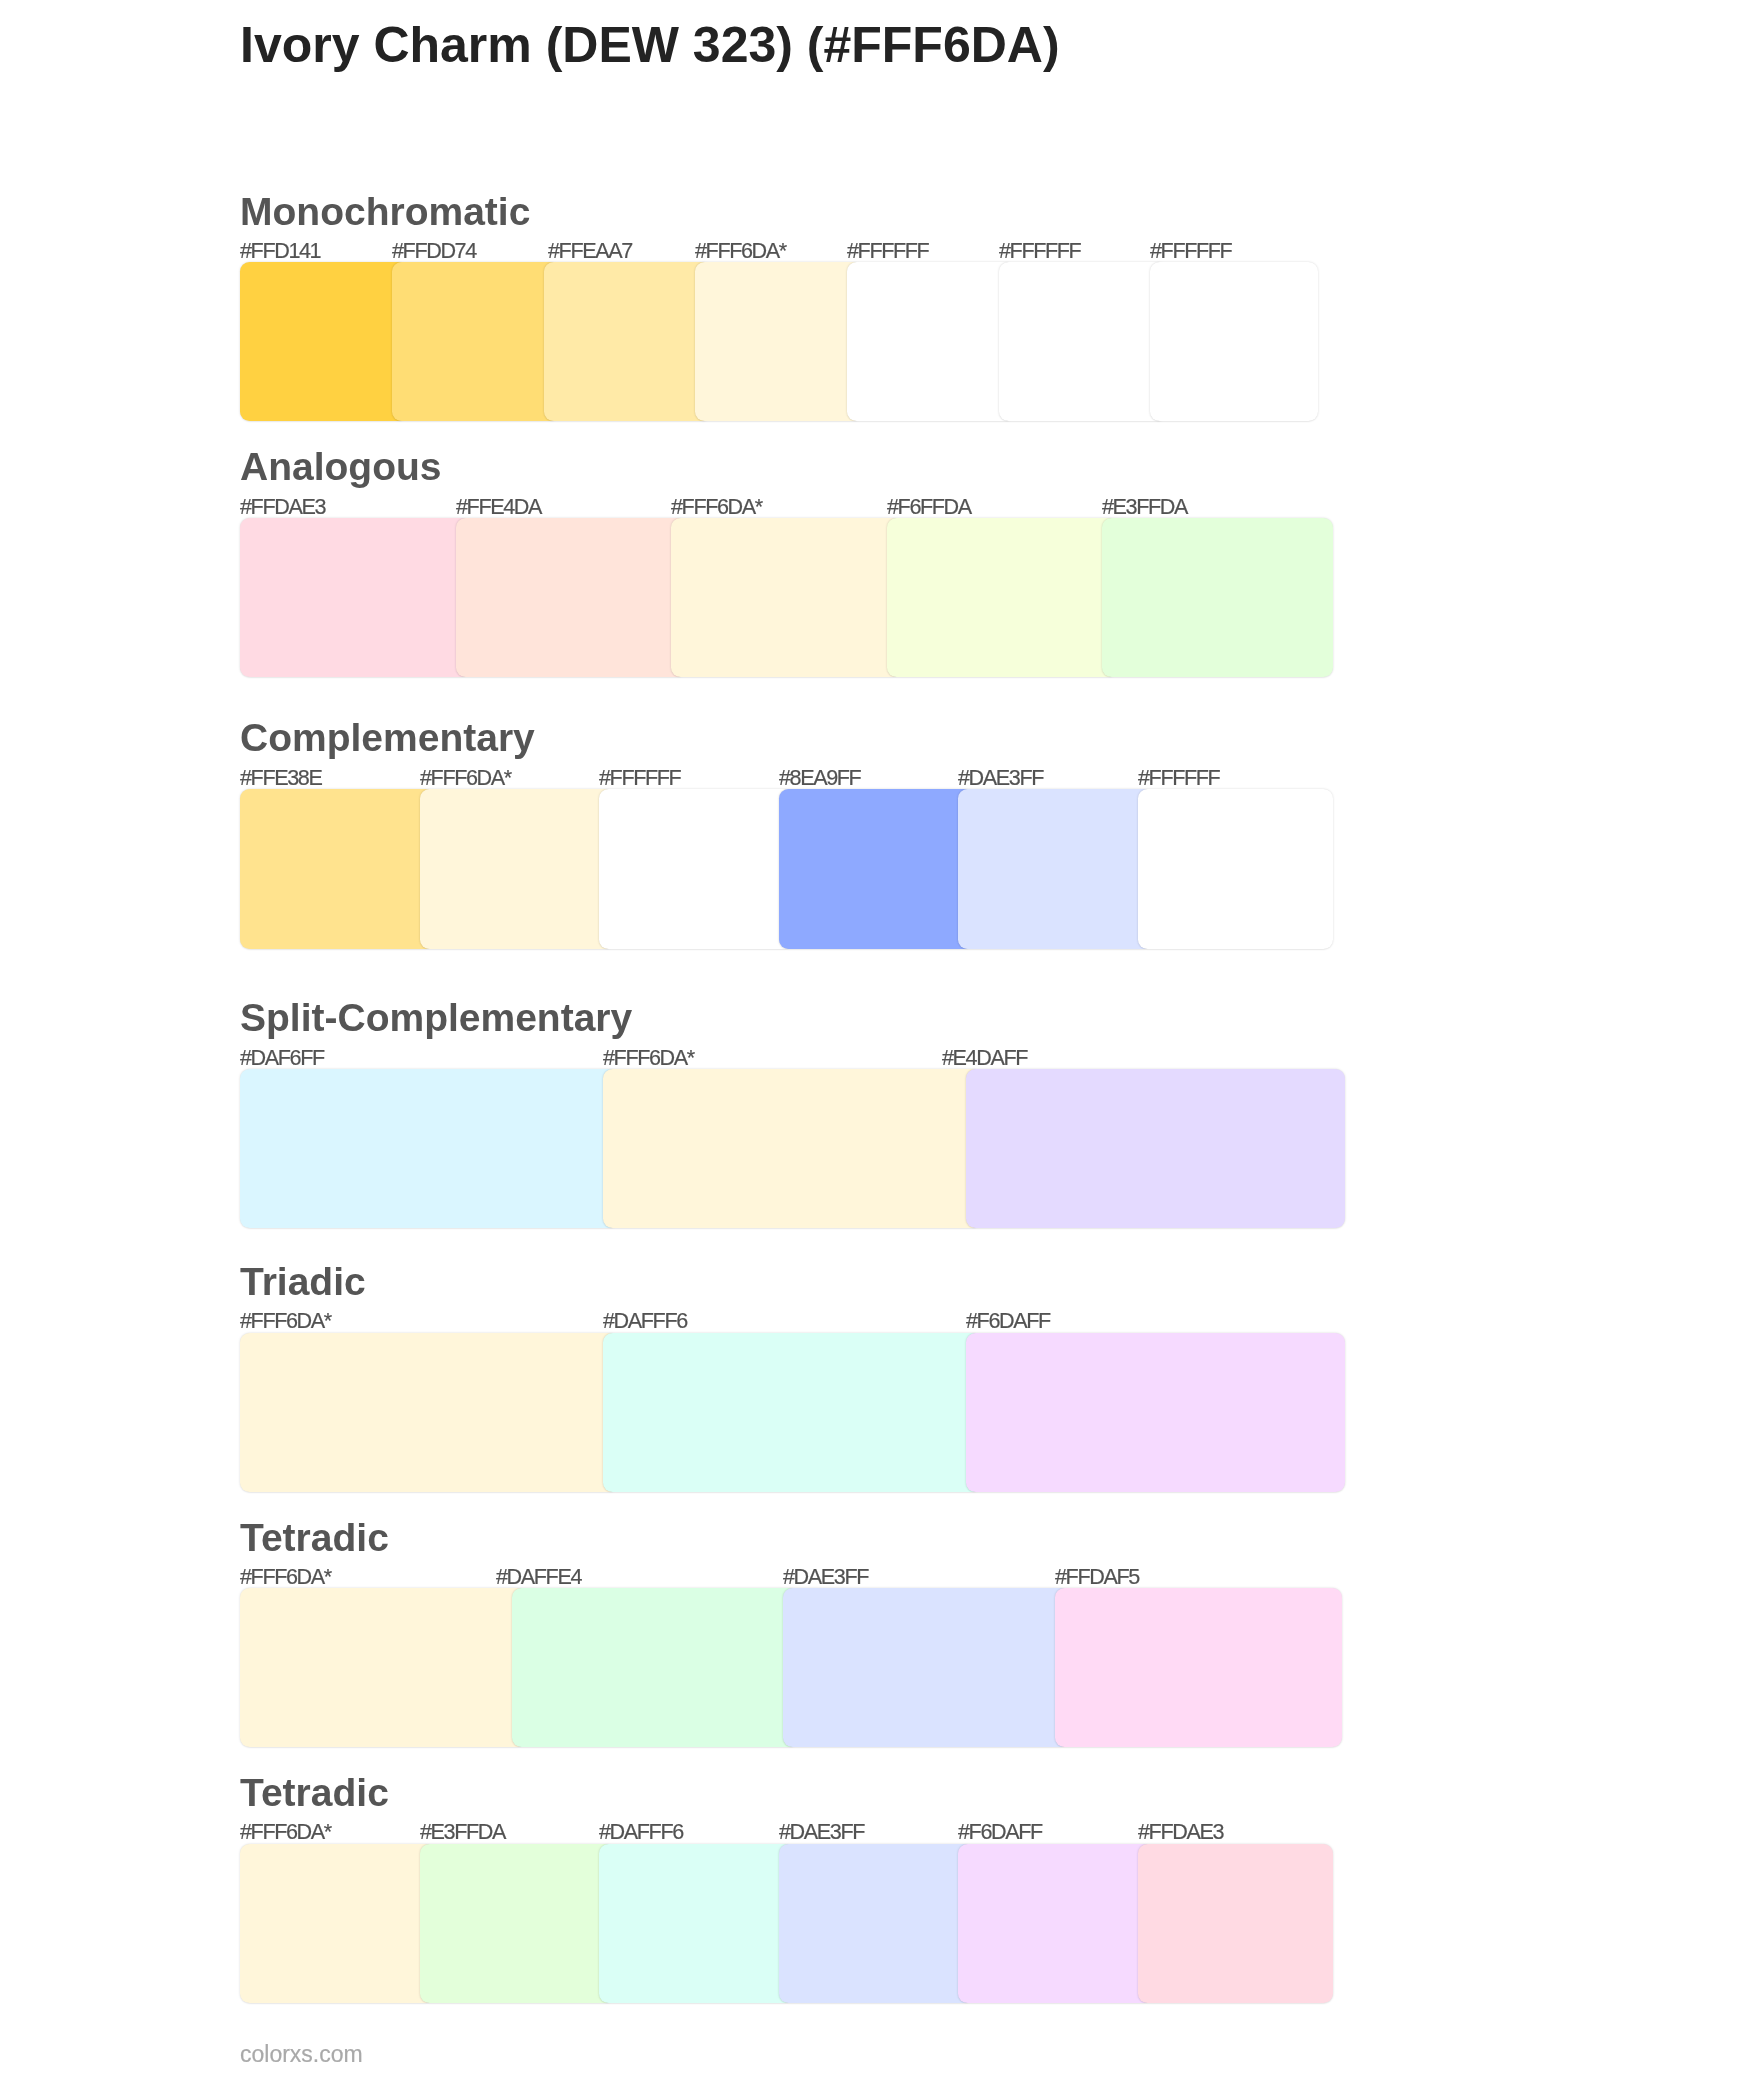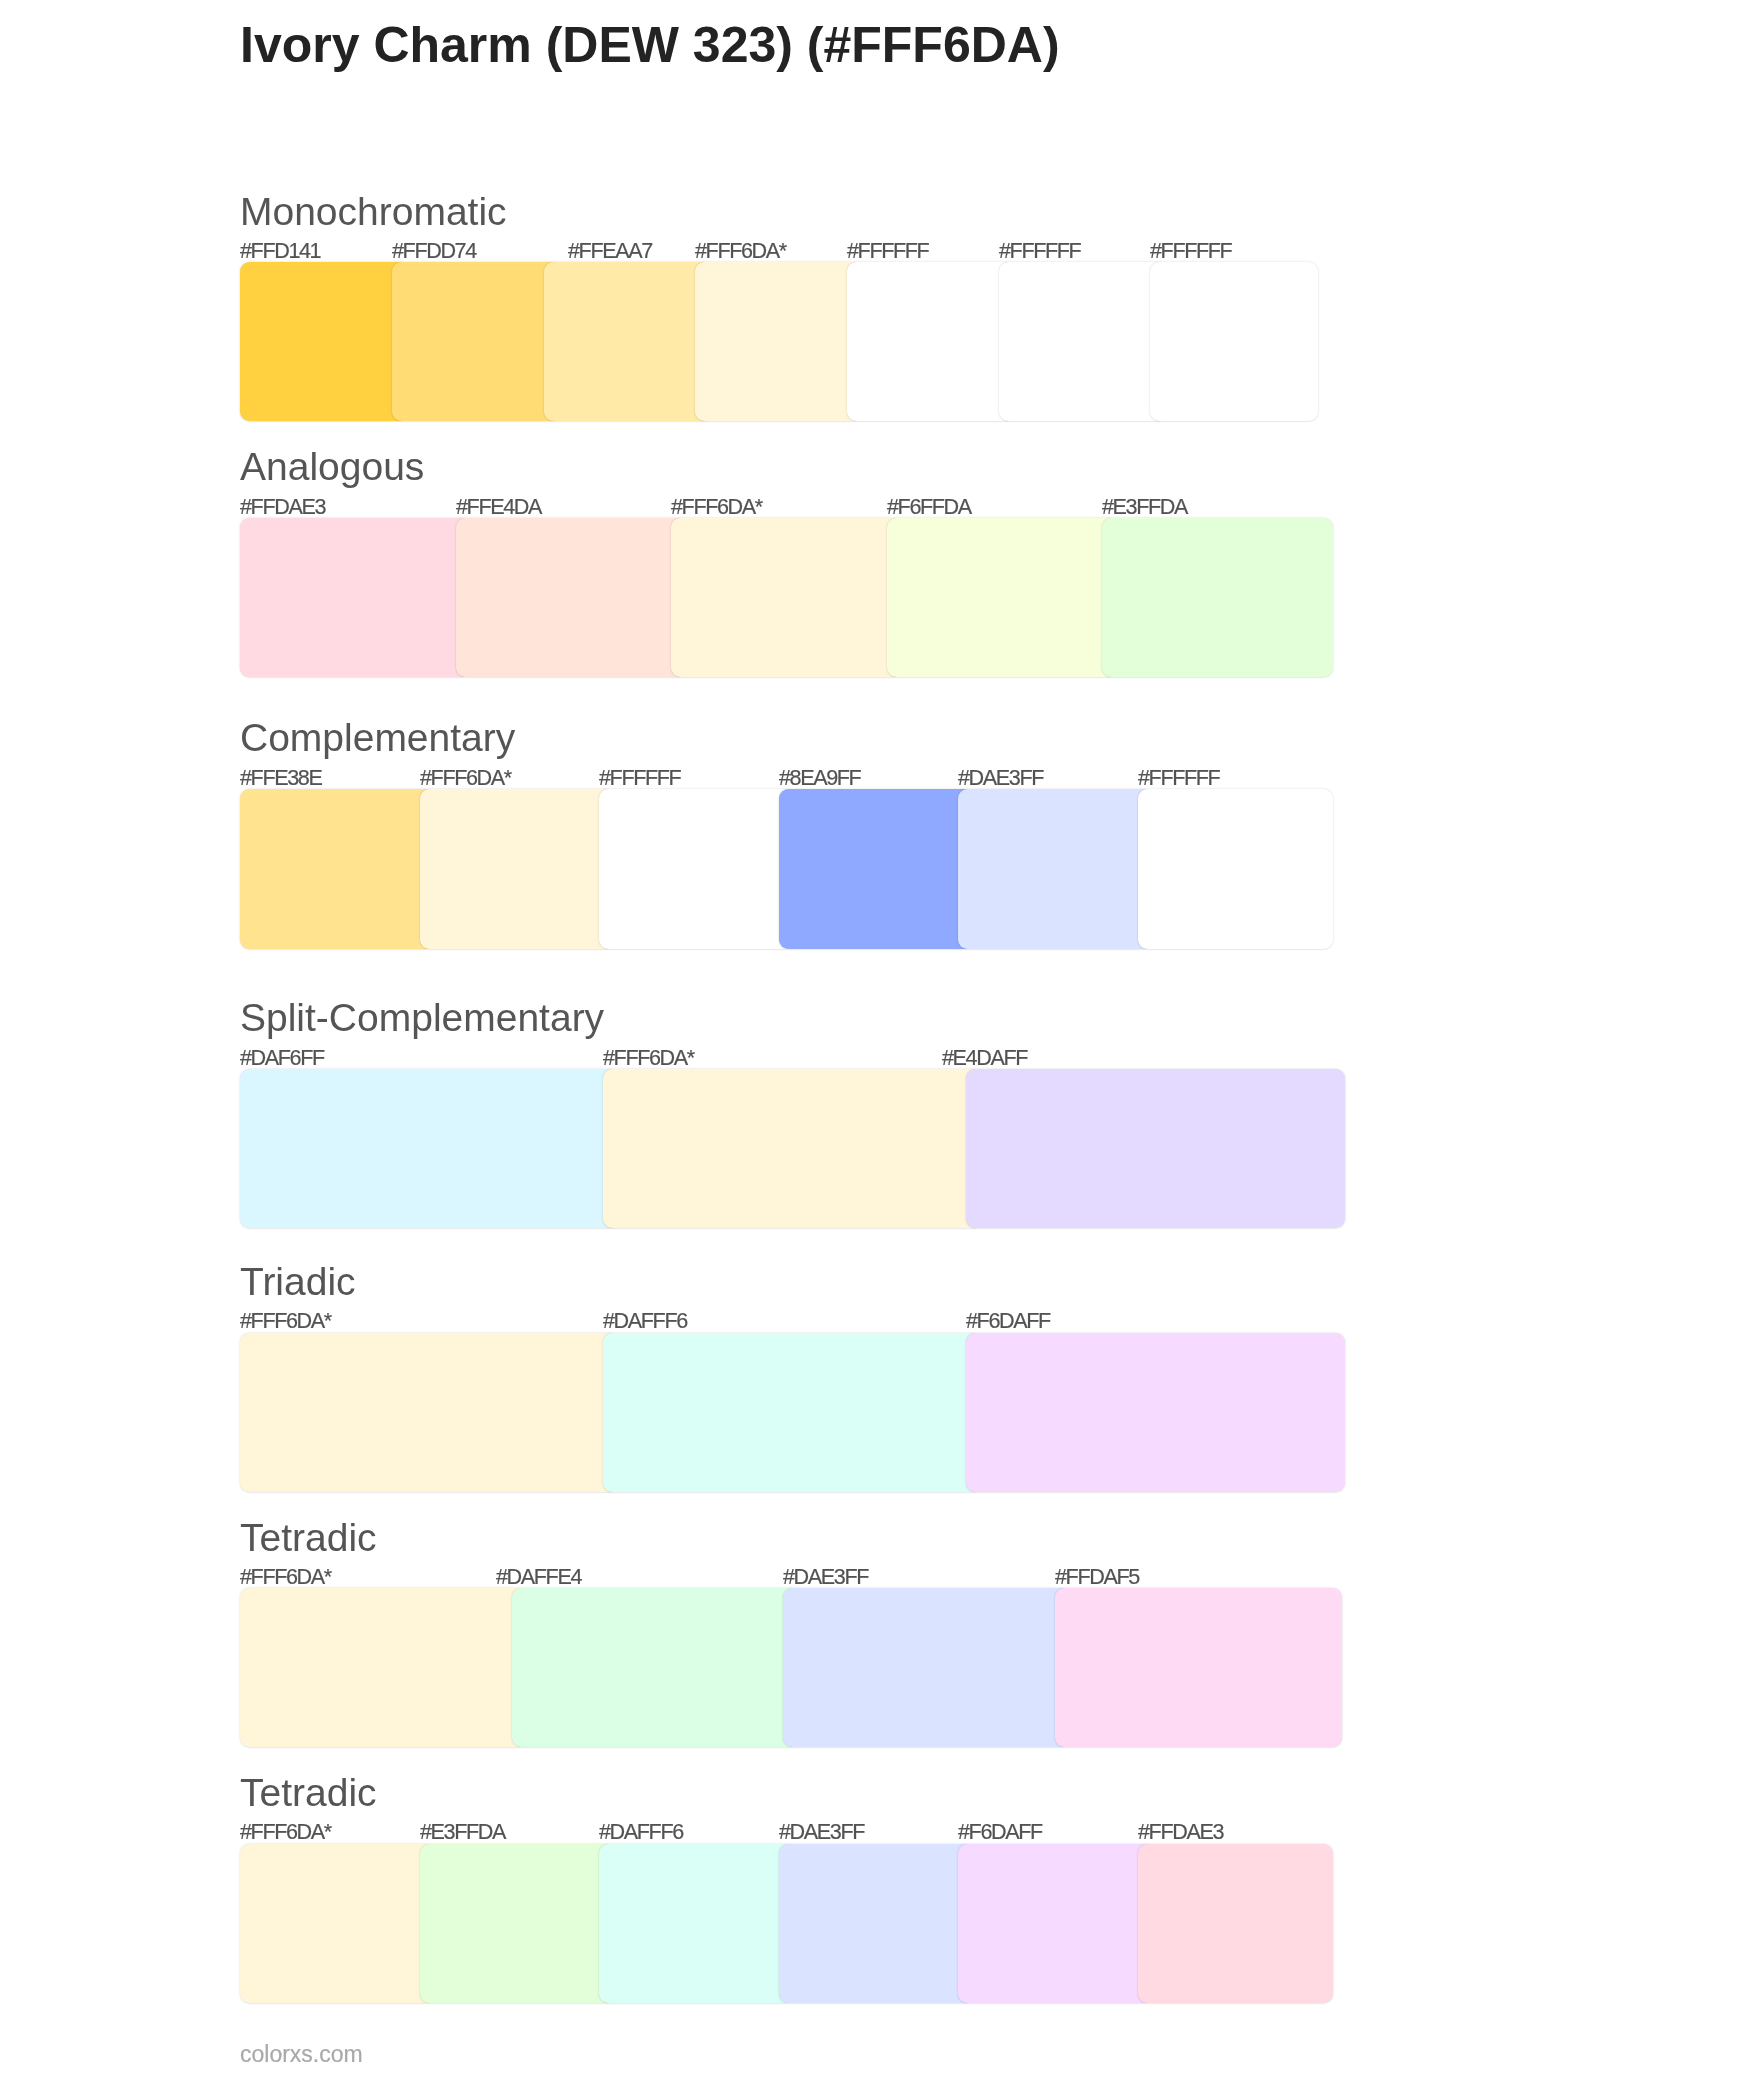--- a/index.html
+++ b/index.html
@@ -12,21 +12,21 @@
   .title,.sec-head,.swatch-label,.footer{
        -webkit-font-smoothing:antialiased;
        transform:translateZ(0);backface-visibility:hidden;}
 
   .title{position:absolute;left:240px;top:12px;margin:0;padding:0;
          font-family:"Liberation Sans",sans-serif;font-weight:700;font-size:50px;
          line-height:67px;color:#232323;letter-spacing:0;white-space:nowrap;}
   .title .ln{display:block;}
 
   .sec-head{position:absolute;left:240px;margin:0;padding:0;
-            font-family:"Liberation Sans",sans-serif;font-weight:400;font-size:39px;
+            font-family:"Liberation Sans",sans-serif;font-weight:700;font-size:39px;
             line-height:39px;color:#555555;letter-spacing:0;white-space:nowrap;}
 
   .swatch-label{position:absolute;font-family:"Liberation Sans",sans-serif;
        font-weight:400;font-size:21.6px;line-height:21.6px;color:#525252;
        white-space:nowrap;letter-spacing:-1.4px;
        -webkit-text-stroke:0.2px #525252;}
 
   .swatch{position:absolute;border-radius:9.6px;
       box-shadow:0 0 2.4px rgba(0,0,0,0.14),0 0.8px 1.6px rgba(0,0,0,0.05);}
 
@@ -42,21 +42,21 @@
   <h1 class="title">
       <span class="ln">Ivory Charm (DEW 323) (#FFF6DA)</span>
     </h1>
   <section class="palette-section">
     <h2 class="sec-head" style="top:192px">Monochromatic</h2>
     <div class="swatch-row">
       <div class="swatch-label" style="left:240px;top:240px">#FFD141</div>
       <div class="swatch" style="left:240px;top:262px;width:168px;height:159px;z-index:10;background-color:#FFD141"></div>
       <div class="swatch-label" style="left:392px;top:240px">#FFDD74</div>
       <div class="swatch" style="left:392px;top:262px;width:168px;height:159px;z-index:11;background-color:#FFDD74"></div>
-      <div class="swatch-label" style="left:568px;top:240px">#FFEAA7</div>
+      <div class="swatch-label" style="left:548px;top:240px">#FFEAA7</div>
       <div class="swatch" style="left:544px;top:262px;width:168px;height:159px;z-index:12;background-color:#FFEAA7"></div>
       <div class="swatch-label" style="left:695px;top:240px">#FFF6DA*</div>
       <div class="swatch" style="left:695px;top:262px;width:168px;height:159px;z-index:13;background-color:#FFF6DA"></div>
       <div class="swatch-label" style="left:847px;top:240px">#FFFFFF</div>
       <div class="swatch" style="left:847px;top:262px;width:168px;height:159px;z-index:14;background-color:#FFFFFF"></div>
       <div class="swatch-label" style="left:999px;top:240px">#FFFFFF</div>
       <div class="swatch" style="left:999px;top:262px;width:168px;height:159px;z-index:15;background-color:#FFFFFF"></div>
       <div class="swatch-label" style="left:1150px;top:240px">#FFFFFF</div>
       <div class="swatch" style="left:1150px;top:262px;width:168px;height:159px;z-index:16;background-color:#FFFFFF"></div>
     </div>

